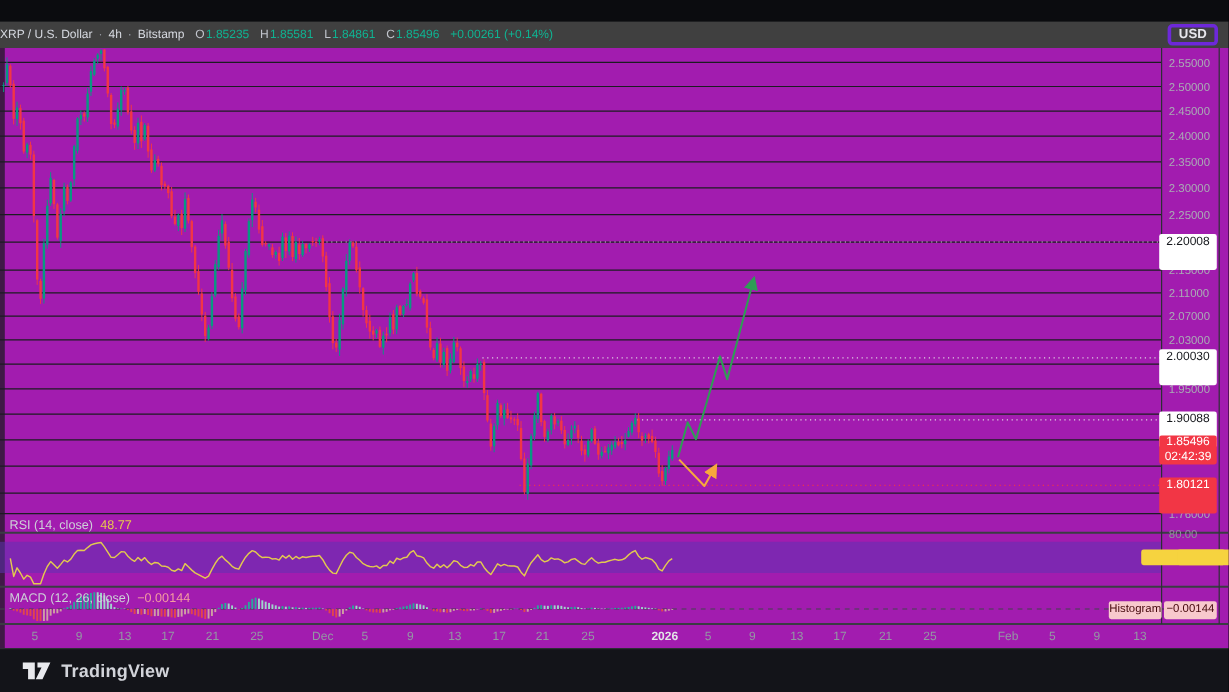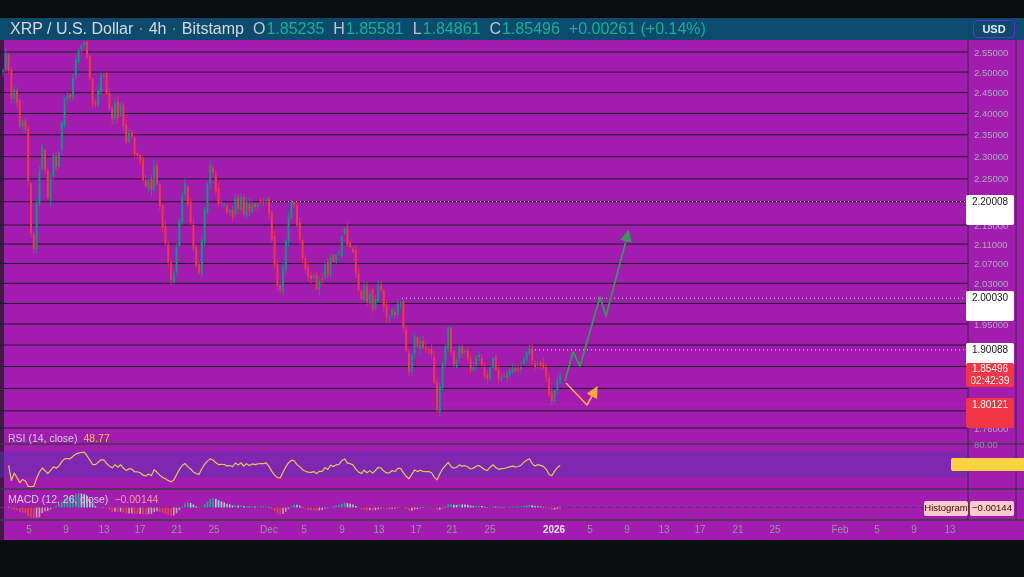--- a/index.html
+++ b/index.html
@@ -1,29 +1,29 @@
 <!DOCTYPE html>
 <html><head>
 <meta charset="utf-8">
 <style>
   html,body{margin:0;padding:0;background:#000;}
   .screen{position:relative;width:1024px;height:577px;overflow:hidden;background:#0b0c0f;
           font-family:"Liberation Sans",sans-serif;-webkit-font-smoothing:antialiased;}
   .titlebar{position:absolute;top:0;left:0;width:100%;height:18px;background:#040405;
             display:flex;align-items:center;padding-left:8px;box-sizing:border-box;}
   .titlebar span{font-size:11px;font-weight:bold;color:#e4e5e9;letter-spacing:.1px;}
-  .symbolbar{position:absolute;top:18px;left:0;width:100%;height:22px;background:#0c4a6e;
-             display:flex;align-items:center;padding-left:10px;box-sizing:border-box;font-size:16px;}
+  .symbolbar{position:absolute;top:18px;left:0;width:100%;height:22px;background:#404040;
+             display:flex;align-items:center;box-sizing:border-box;font-size:10px;}
   .symbolbar .sym{color:#d6d9e0;}
   .symbolbar .dot{color:#9a9da6;margin:0 5px;}
   .symbolbar .olabel{color:#c2c5cd;margin-left:9px;}
   .symbolbar .oval{color:#0fb392;margin-left:1px;}
   .symbolbar .chg{color:#0fb392;margin-left:9px;}
   .usd-btn{position:absolute;top:20px;right:9px;width:42px;height:18px;background:transparent;
-           border:1px solid #6d28d9;border-radius:4px;color:#e7e8ec;font-size:11px;font-weight:bold;
+           border:3px solid #6d28d9;border-radius:4px;color:#e7e8ec;font-size:11px;font-weight:bold;
            font-family:"Liberation Sans",sans-serif;display:flex;align-items:center;justify-content:center;cursor:pointer;}
   .chart-area{position:absolute;top:40px;left:0;width:1024px;height:500px;background:#a21caf;}
   .chart-area svg{position:absolute;top:0;left:0;}
   .labels-layer{position:absolute;top:0;left:0;width:1024px;height:500px;pointer-events:none;}
   .plabel{position:absolute;left:966px;width:48px;height:30px;border-radius:2px;background:#ffffff;
           color:#15171c;font-size:10px;line-height:14px;text-align:center;font-weight:500;pointer-events:auto;}
   .plabel.red{background:#f23645;color:#fff;}
   .plabel.last{height:24px;line-height:11.5px;display:flex;flex-direction:column;justify-content:center;font-size:10px;}
   .paneLabel{position:absolute;left:8px;font-size:10.5px;white-space:nowrap;pointer-events:auto;}
   .paneLabel .t{color:#cdd0d8;}
@@ -771,14 +771,21 @@
         <div class="plabel " style="top: 251.215px;"><span>2.00030</span></div>
         <div class="plabel " style="top: 302.913px;"><span>1.90088</span></div>
         <div class="plabel red" style="top: 357.529px;"><span>1.80121</span></div>
         <div class="plabel red last" style="top: 322.711px;">
           <span>1.85496</span>
           <span>02:42:39</span>
         </div>
       </div>
   </div>
 
+  <div class="bottombar">
+    <svg width="25" height="22" viewBox="0 0 25 22">
+      <path d="M1 4 H11 V18 H5.4 V9.6 H1 Z" fill="#e8e9ed"></path>
+      <path d="M13.2 4 H24 L17.4 18 H11.8 L16.6 8.2 H13.2 Z" fill="#e8e9ed"></path>
+    </svg>
+    <span class="brand">TradingView</span>
+  </div>
 
 </div>
 
 </body></html>

